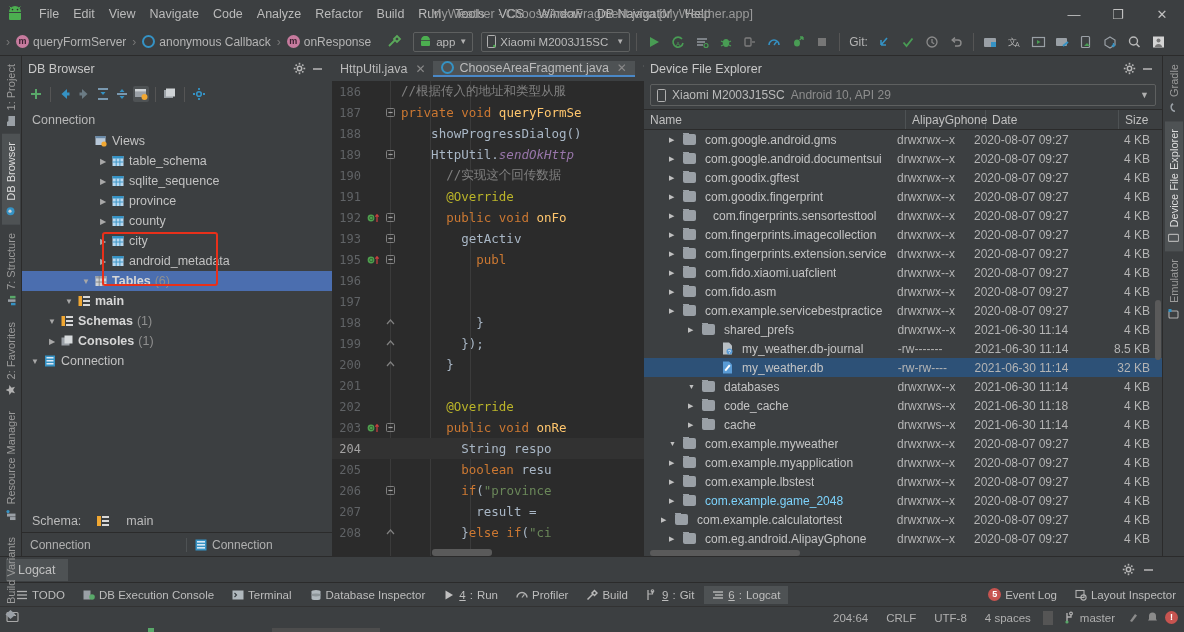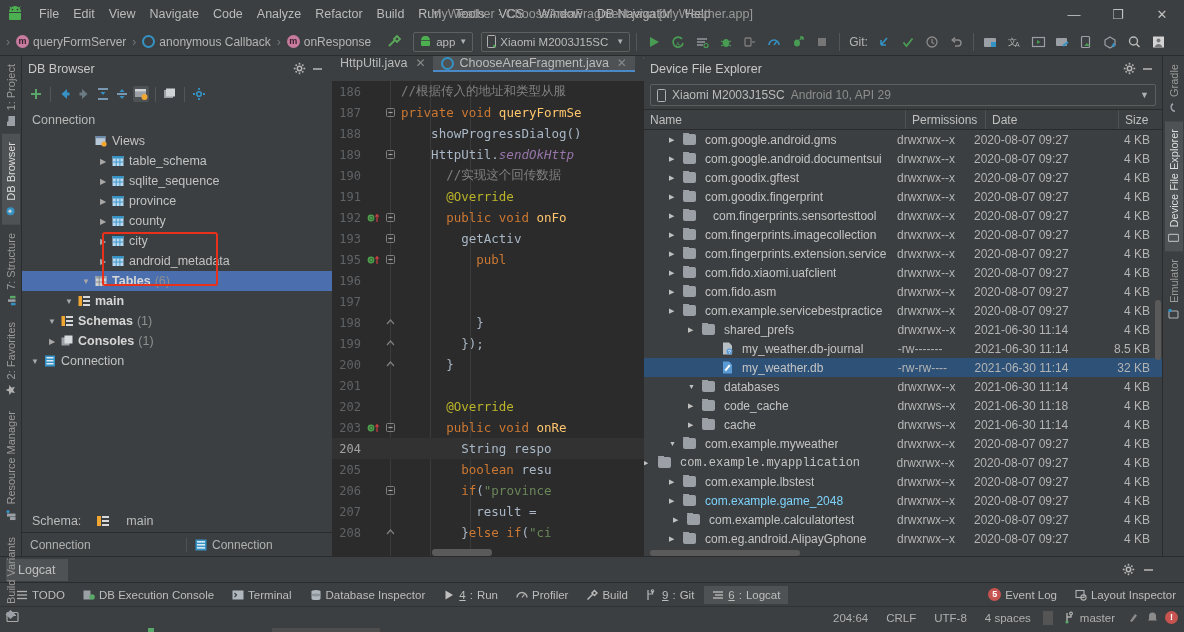--- a/index.html
+++ b/index.html
@@ -89,21 +89,21 @@
   .schema-row { height: 22px; display: flex; align-items: center; gap: 16px; padding: 0 10px; font-size: 12.5px; }
   .conn-footer {
     height: 24px; display: flex; align-items: center; border-top: 1px solid #2b2b2b;
     background: #3c3f41; font-size: 12px;
   }
   .conn-footer .cell { padding: 0 8px; display: flex; align-items: center; gap: 5px; color: #b0b0b0; }
   .conn-footer .c1 { width: 165px; border-right: 1px solid #4e5254; }
 
   
   .editor { flex: 1; min-width: 0; display: flex; flex-direction: column; background: #2b2b2b; }
-  .tabbar { height: 25px; background: #3c3f41; display: flex; align-items: flex-start; flex: none; }
+  .tabbar { height: 25px; background: #3c3f41; display: flex; align-items: center; flex: none; }
   .etab { display: flex; align-items: center; gap: 5px; padding: 0 8px; font-size: 12.5px; color: #bbb; }
   .etab.active { background: #4e5254; border-bottom: 2px solid #4a88c7; }
   .etab .x { color: #8a8a8a; font-size: 12px; margin-left: 3px; }
   .tabbar .chev { margin-left: auto; padding: 0 8px; display: flex; align-items: center; color: #c0c0c0; }
   .code {
     flex: 1; position: relative; background: #2b2b2b; overflow: hidden;
     font-family: "DejaVu Sans Mono", monospace; font-size: 12.5px;
   }
   .cline { height: 21px; display: flex; align-items: center; white-space: pre; position: relative; }
   .cline.cur { background: #323232; }
@@ -835,21 +835,21 @@
               <rect x="0.5" y="0.5" width="8" height="12" rx="1" fill="none" stroke="#b0b0b0"></rect>
             </svg>
         </span>
         <span>Xiaomi M2003J15SC</span>
         <span class="dim">Android 10, API 29</span>
         <span class="arrow">▼</span>
       </div>
 
       <div class="fhead">
         <div class="hc" style="width:262px;">Name</div>
-        <div class="hc" style="width:80px;">Permissions</div>
+        <div class="hc" style="width:80px;">AlipayGphone</div>
         <div class="hc" style="width:133px;">Date</div>
         <div class="hc" style="width:43px;border-right:none;">Size</div>
       </div>
 
       <div class="flist" id="file-list">
           <div class="frow">
             <div class="fname" style="width: 262px; padding-left: 25px;">
               <span style="width: 10px; font-size: 7px; color: rgb(192, 192, 192); flex: 0 0 auto;">▶</span>
               <span style="display: inline-flex; align-items: center; flex: 0 0 auto;">
                 <span class="folder-ic"></span>
@@ -1057,21 +1057,21 @@
               <span style="display: inline-flex; align-items: center; flex: 0 0 auto;">
                 <span class="folder-ic"></span>
               </span>
               <span style="margin-left: 5px; color: rgb(196, 196, 196); overflow: hidden; text-overflow: ellipsis;">com.example.myweather</span>
             </div>
             <div class="fperm">drwxrwx--x</div>
             <div class="fdate">2020-08-07 09:27</div>
             <div class="fsize">4 KB</div>
           </div>
           <div class="frow">
-            <div class="fname" style="width: 262px;  font-family: Liberation Mono, monospace;">
+            <div class="fname" style="width: 262px; padding-left: 25px;">
               <span style="width: 10px; font-size: 7px; color: rgb(192, 192, 192); flex: 0 0 auto;">▶</span>
               <span style="display: inline-flex; align-items: center; flex: 0 0 auto;">
                 <span class="folder-ic"></span>
               </span>
               <span style="margin-left: 5px; color: rgb(196, 196, 196); overflow: hidden; text-overflow: ellipsis;">com.example.myapplication</span>
             </div>
             <div class="fperm">drwxrwx--x</div>
             <div class="fdate">2020-08-07 09:27</div>
             <div class="fsize">4 KB</div>
           </div>
@@ -1093,21 +1093,21 @@
               <span style="display: inline-flex; align-items: center; flex: 0 0 auto;">
                 <span class="folder-ic"></span>
               </span>
               <span style="margin-left: 5px; color: #7dd3fc; overflow: hidden; text-overflow: ellipsis;">com.example.game_2048</span>
             </div>
             <div class="fperm">drwxrwx--x</div>
             <div class="fdate">2020-08-07 09:27</div>
             <div class="fsize">4 KB</div>
           </div>
           <div class="frow">
-            <div class="fname" style="width: 262px; padding-left: 29px;">
+            <div class="fname" style="width: 262px; padding-left: 17px;">
               <span style="width: 10px; font-size: 7px; color: rgb(192, 192, 192); flex: 0 0 auto;">▶</span>
               <span style="display: inline-flex; align-items: center; flex: 0 0 auto;">
                 <span class="folder-ic"></span>
               </span>
               <span style="margin-left: 5px; color: rgb(196, 196, 196); overflow: hidden; text-overflow: ellipsis;">com.example.calculatortest</span>
             </div>
             <div class="fperm">drwxrwx--x</div>
             <div class="fdate">2020-08-07 09:27</div>
             <div class="fsize">4 KB</div>
           </div>

